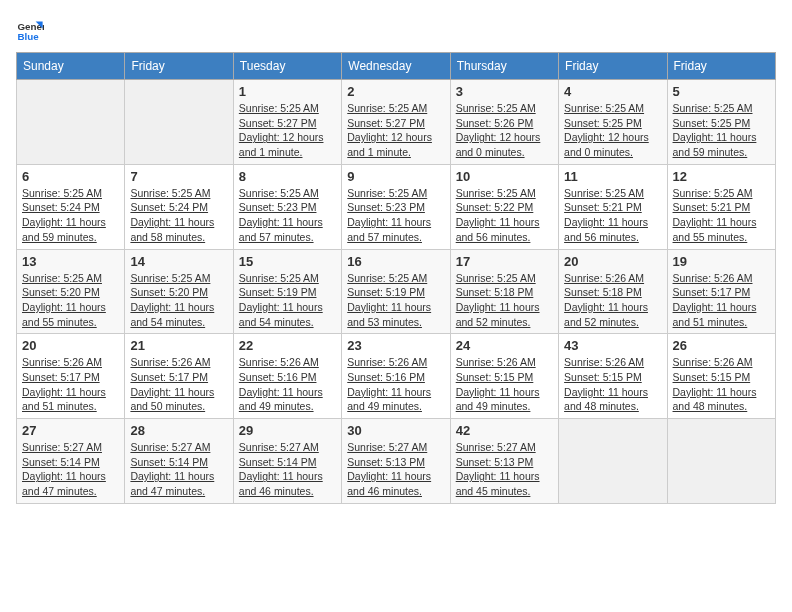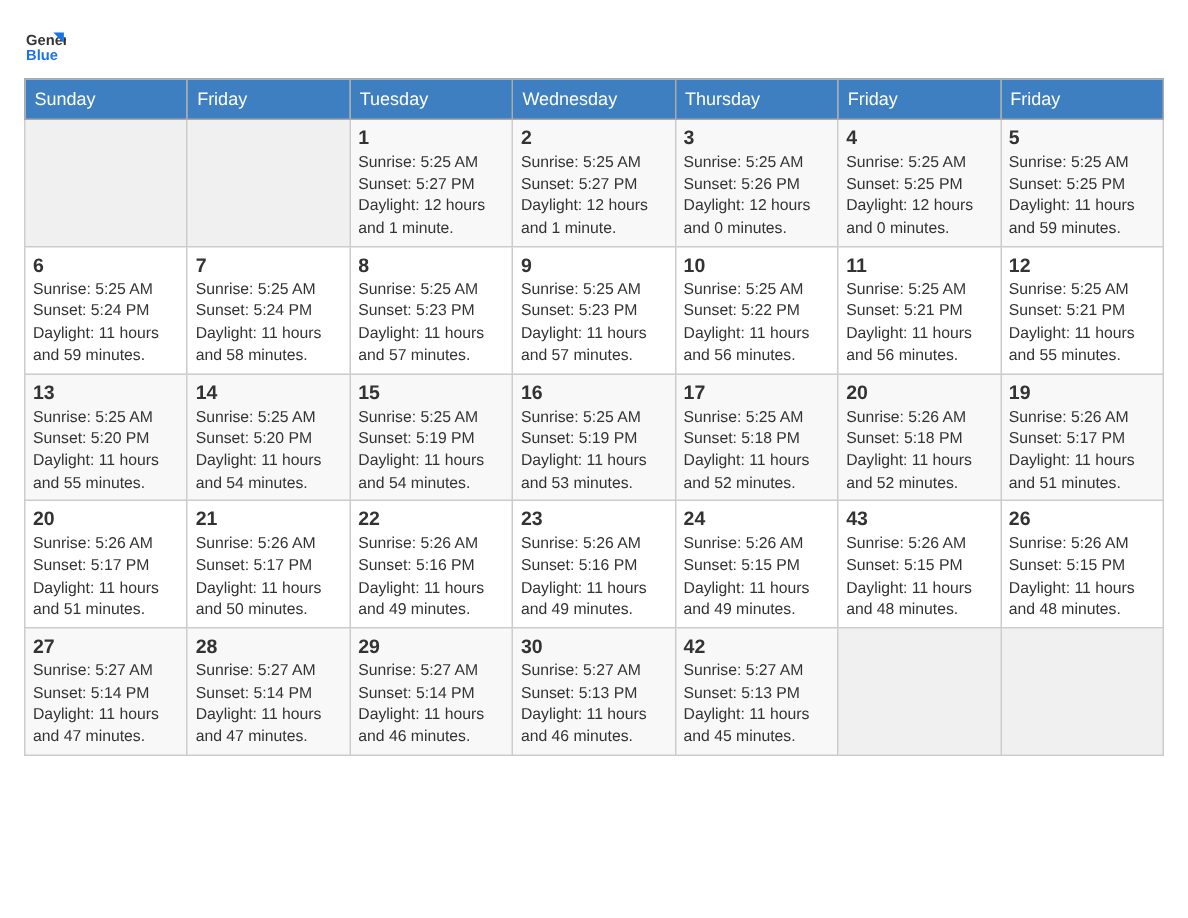--- a/index.html
+++ b/index.html
@@ -68,20 +68,21 @@
     .day-num {
       font-size: 13px;
       font-weight: bold;
       display: block;
       margin-bottom: 2px;
     }
     .day-info {
       font-size: 10.5px;
       line-height: 1.4;
       color: #333;
+      text-decoration: underline;
     }
     .empty-cell {
       background: #f0f0f0 !important;
     }
   </style>
 </head>
 <body>
 
 <div class="header">
   <div class="logo">

